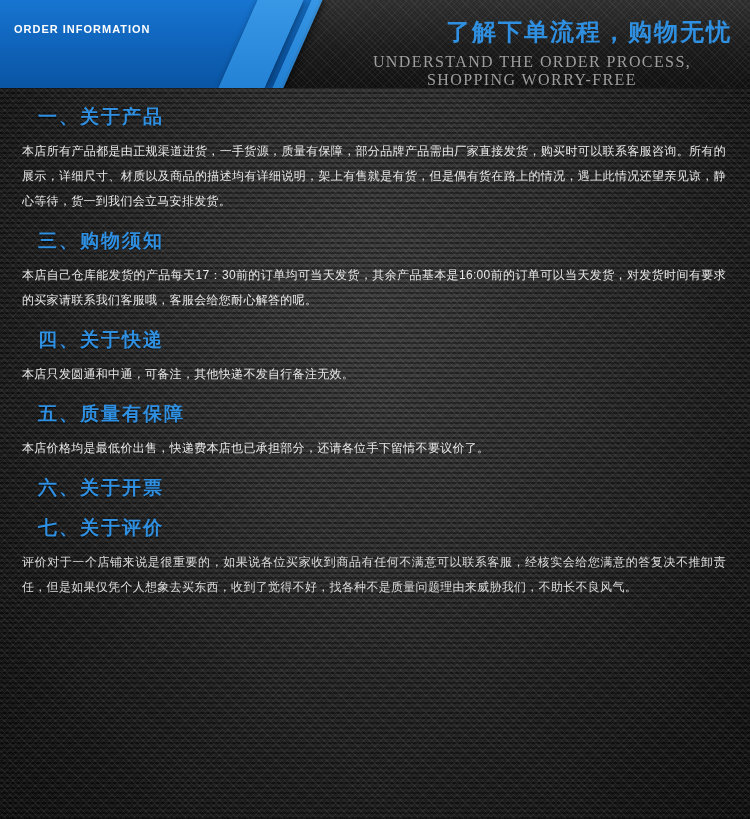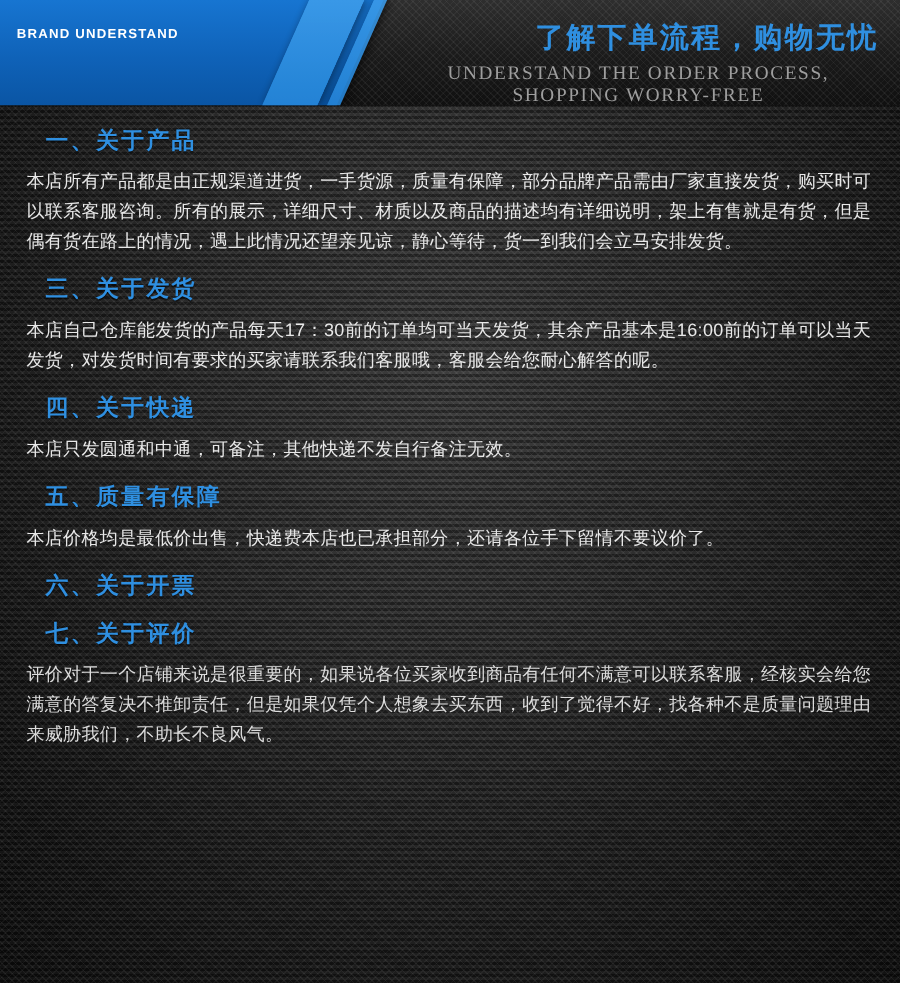--- a/index.html
+++ b/index.html
@@ -114,59 +114,59 @@
   .section-title {
     color: #2f8fe0;
     font-size: 19px;
     font-weight: bold;
     letter-spacing: 2px;
     margin: 0 0 9px 16px;
     text-shadow: 0 1px 1px rgba(0,0,0,.6);
   }
   .section-body {
     color: #e8e8e8;
-    font-size: 15px;
+    font-size: 12px;
     line-height: 25px;
     letter-spacing: .3px;
     text-align: justify;
     margin: 0 6px 0 0;
   }
   .section.last .section-title { margin-top: 2px; }
   .section.last .section-body { color: #dcdcdc; }
 </style>
 </head>
 <body>
 
 <div class="page">
 
   <div class="header">
     <div class="banner-shape"></div>
     <div class="banner-shape light"></div>
     <div class="banner-shape thin"></div>
     <div class="banner-text">
-      <div class="banner-en">BRAND UNDERSTAND</div>
+      <div class="banner-en">ORDER INFORMATION</div>
     </div>
     <div class="header-right">
       <div class="header-cn">了解下单流程，购物无忧</div>
       <div class="header-en">UNDERSTAND THE ORDER PROCESS, SHOPPING WORRY-FREE</div>
     </div>
   </div>
 
   <div class="content">
 
     <div class="section">
       <h2 class="section-title">一、关于产品</h2>
       <p class="section-body">本店所有产品都是由正规渠道进货，一手货源，质量有保障，部分品牌产品需由厂家直接发货，购买时可以联系客服咨询。所有的展示，详细尺寸、材质以及商品的描述均有详细说明，架上有售就是有货，但是偶有货在路上的情况，遇上此情况还望亲见谅，静心等待，货一到我们会立马安排发货。</p>
     </div>
 
     <div class="section">
     </div>
 
     <div class="section">
-      <h2 class="section-title">三、关于发货</h2>
+      <h2 class="section-title">三、购物须知</h2>
       <p class="section-body">本店自己仓库能发货的产品每天17：30前的订单均可当天发货，其余产品基本是16:00前的订单可以当天发货，对发货时间有要求的买家请联系我们客服哦，客服会给您耐心解答的呢。</p>
     </div>
 
     <div class="section">
       <h2 class="section-title">四、关于快递</h2>
       <p class="section-body">本店只发圆通和中通，可备注，其他快递不发自行备注无效。</p>
     </div>
 
     <div class="section">
       <h2 class="section-title">五、质量有保障</h2>

